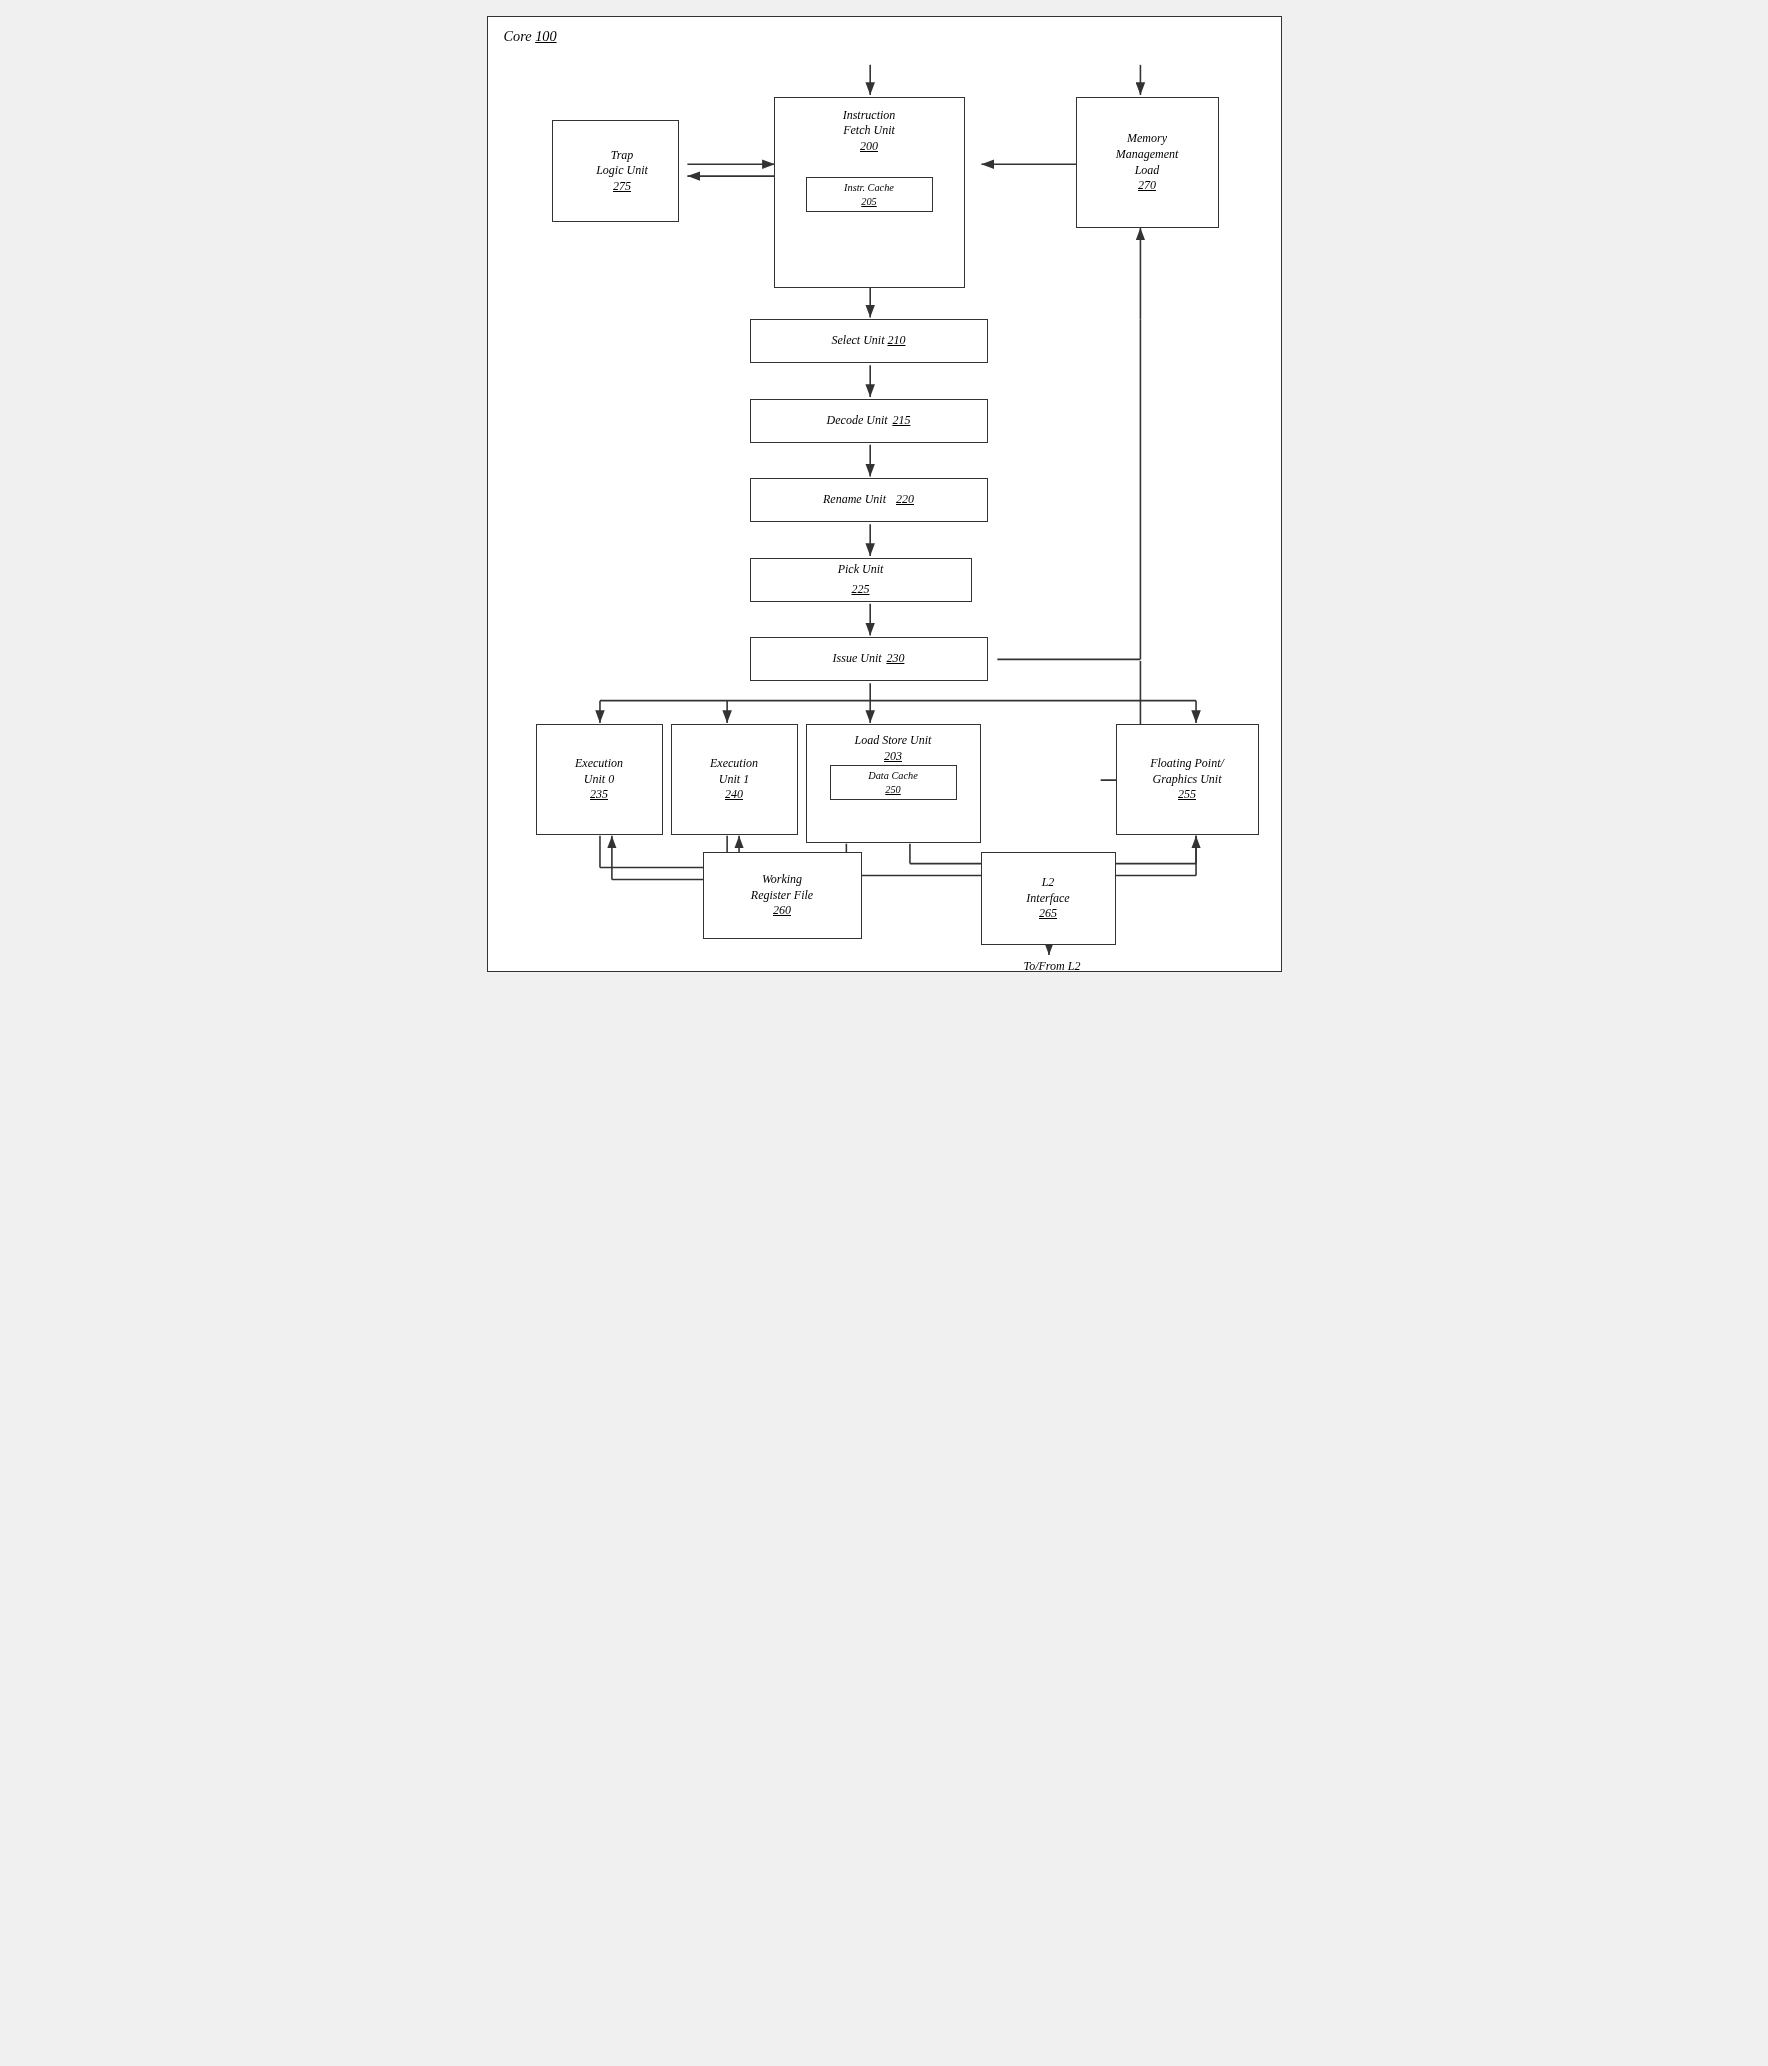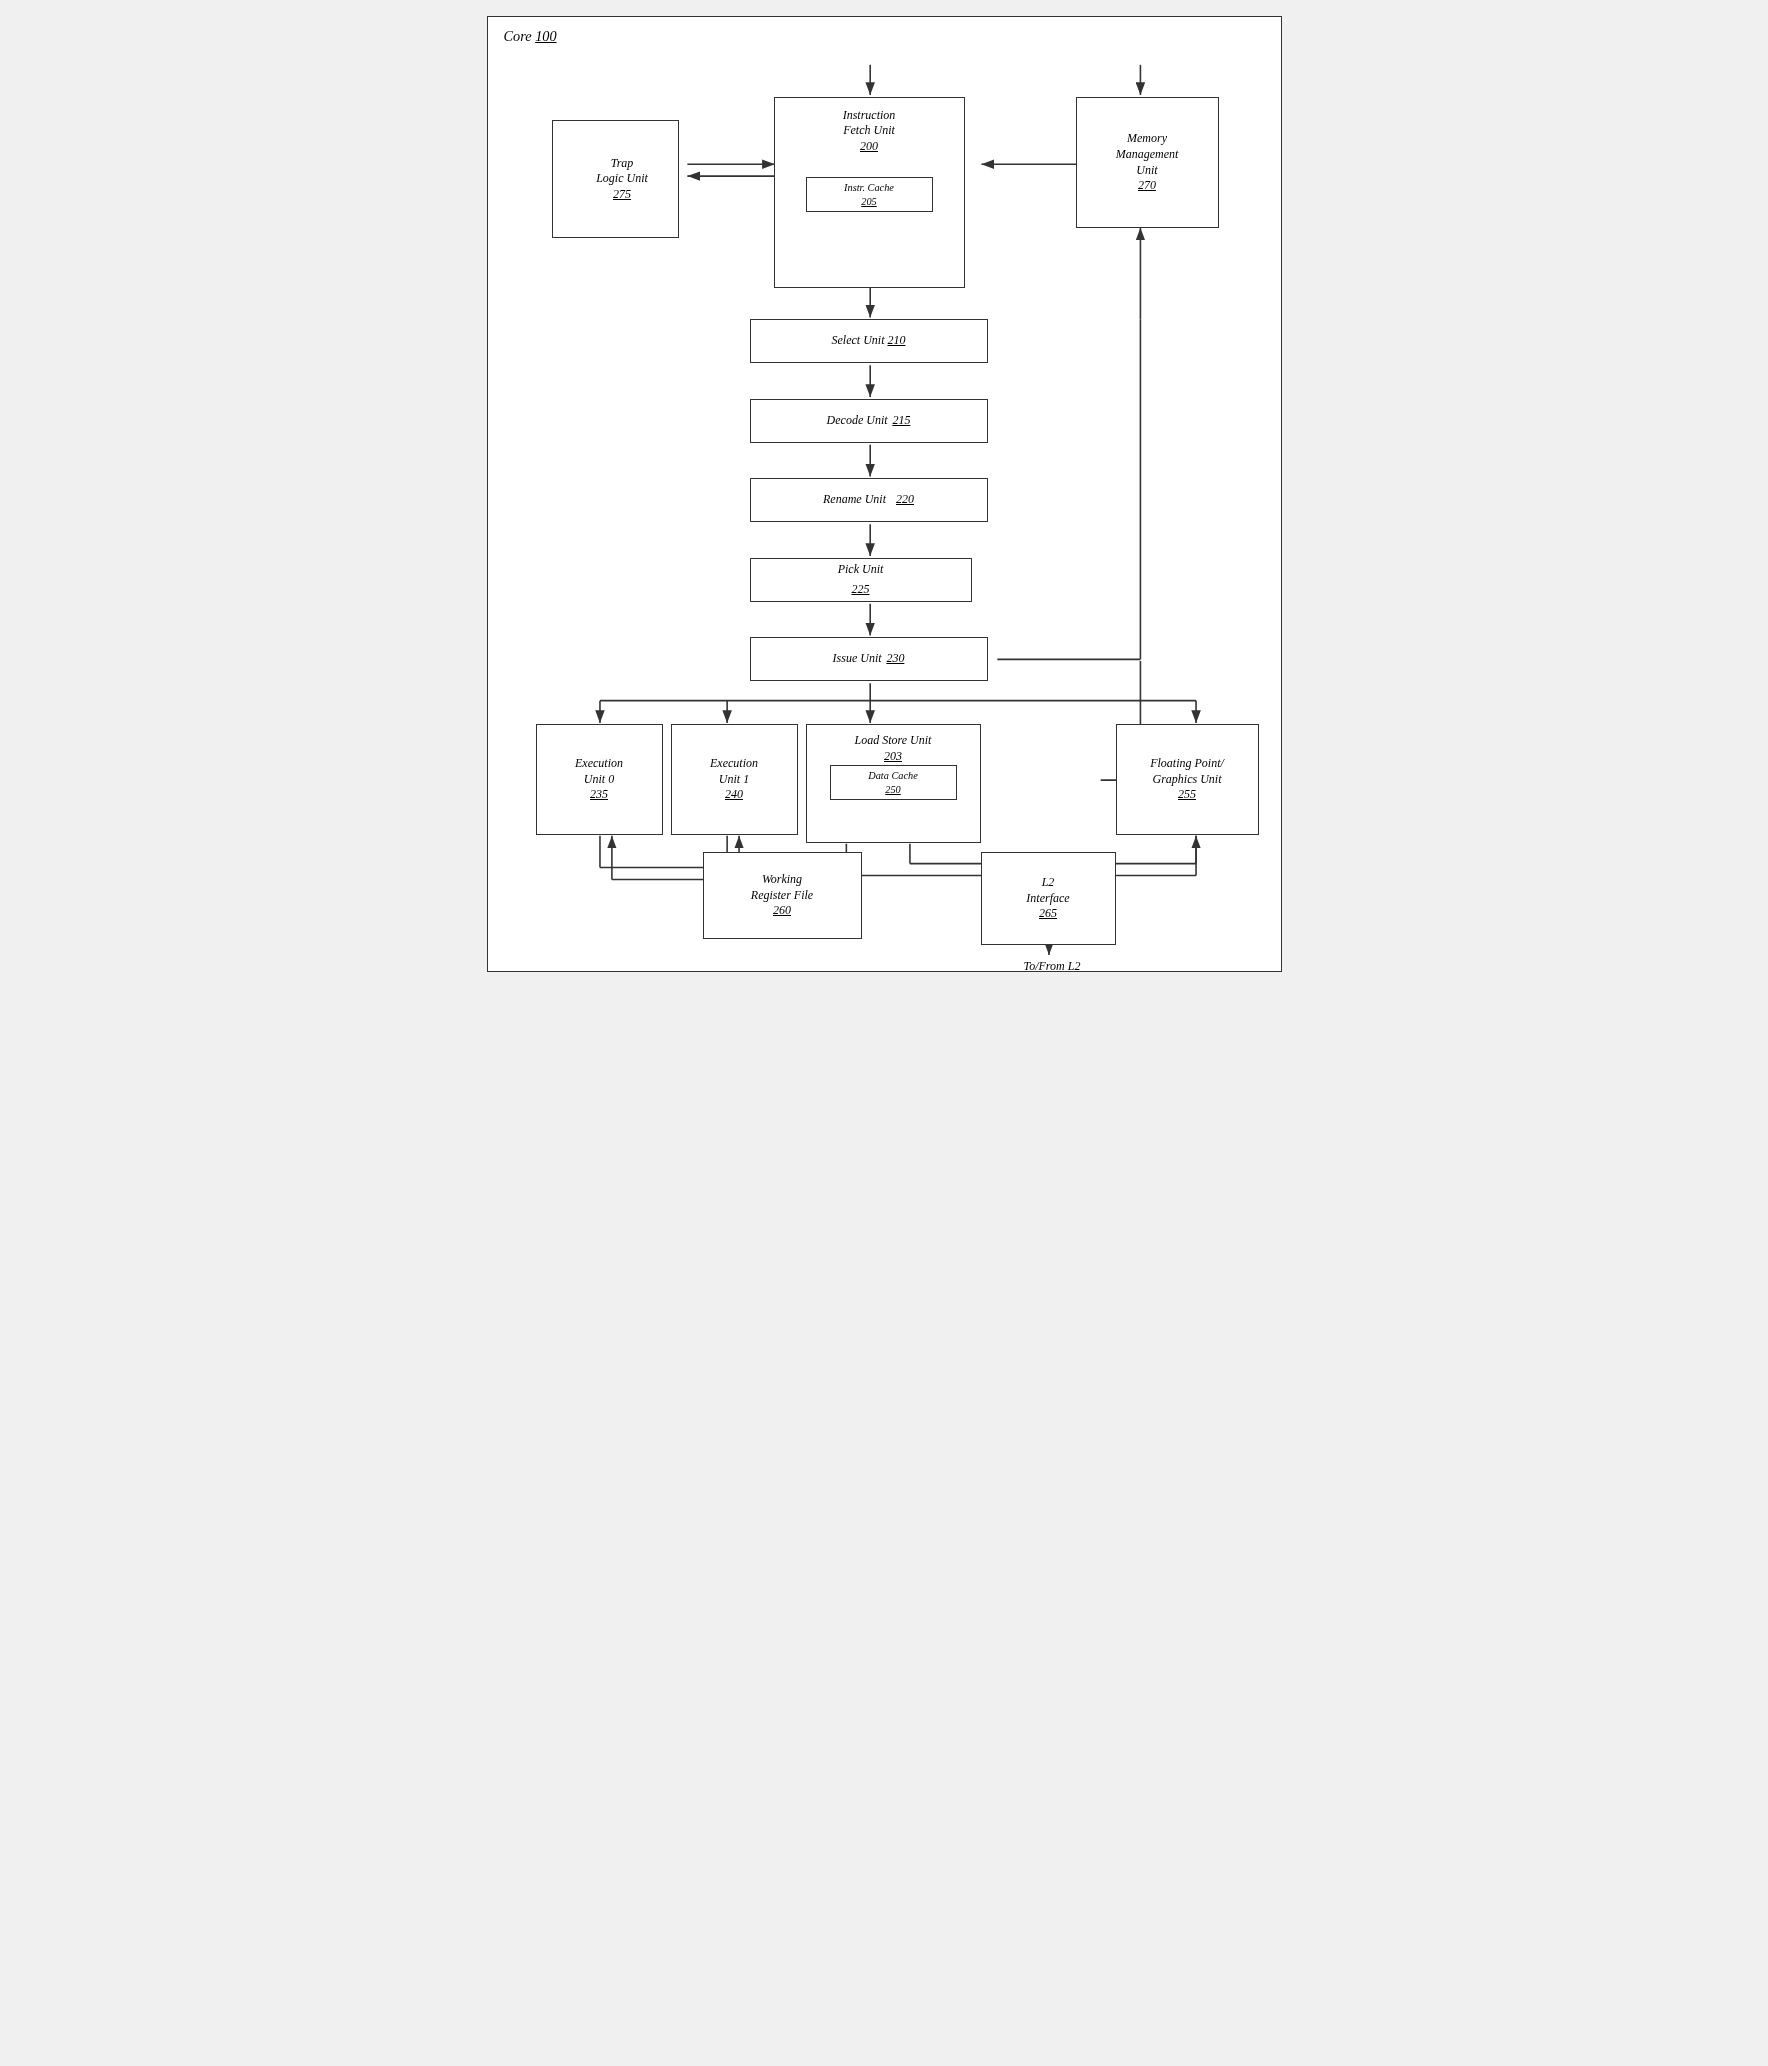--- a/index.html
+++ b/index.html
@@ -160,40 +160,40 @@
       <line x1="750" y1="1035" x2="870" y2="1035" stroke="#333" stroke-width="2"></line>
       <line x1="870" y1="1035" x2="870" y2="1000" stroke="#333" stroke-width="2" marker-end="url(#arrowhead)"></line>
 
       <line x1="685" y1="1115" x2="685" y2="1150" stroke="#333" stroke-width="2" marker-end="url(#arrowhead)"></line>
 
       <line x1="750" y1="930" x2="800" y2="930" stroke="#333" stroke-width="2"></line>
       <line x1="800" y1="930" x2="800" y2="780" stroke="#333" stroke-width="2"></line>
 
     </svg>
 
-    <div class="box" style="left:48px; top:79px; width:127px; height:118px;padding-left:14px;">
+    <div class="box" style="left:48px; top:79px; width:127px; height:102px;padding-left:14px;">
       <span>Trap</span>
       <span>Logic Unit</span>
       <span class="ref">275</span>
     </div>
 
     <div class="box" style="left:270px; top:56px; width:191px; height:191px; justify-content:flex-start; padding-top:9.5px;">
       <span>Instruction</span>
       <span>Fetch Unit</span>
       <span class="ref">200</span>
       <div class="inner-box" style="width:127px; margin-top:23px;">
         <span>Instr. Cache</span>
         <span class="ref">205</span>
       </div>
     </div>
 
     <div class="box" style="left:572px; top:56px; width:143px; height:131px;">
       <span>Memory</span>
       <span>Management</span>
-      <span>Unit</span>
+      <span>Load</span>
       <span class="ref">270</span>
     </div>
 
     <div class="box" style="left:246px; top:278px; width:238px; height:44px; flex-direction:row; gap:3px;">
       <span>Select Unit</span>
       <span class="ref">210</span>
     </div>
 
     <div class="box" style="left:246px; top:358px; width:238px; height:44px; flex-direction:row; gap:4.8px;">
       <span>Decode Unit</span>

